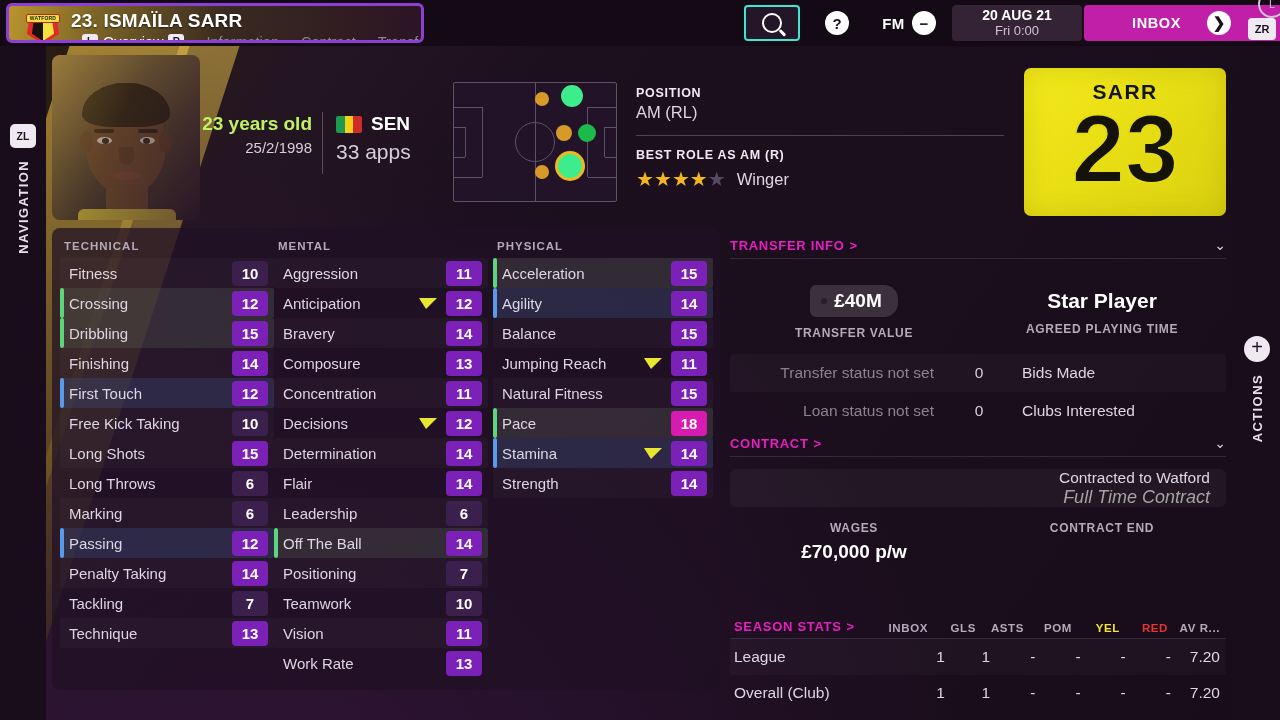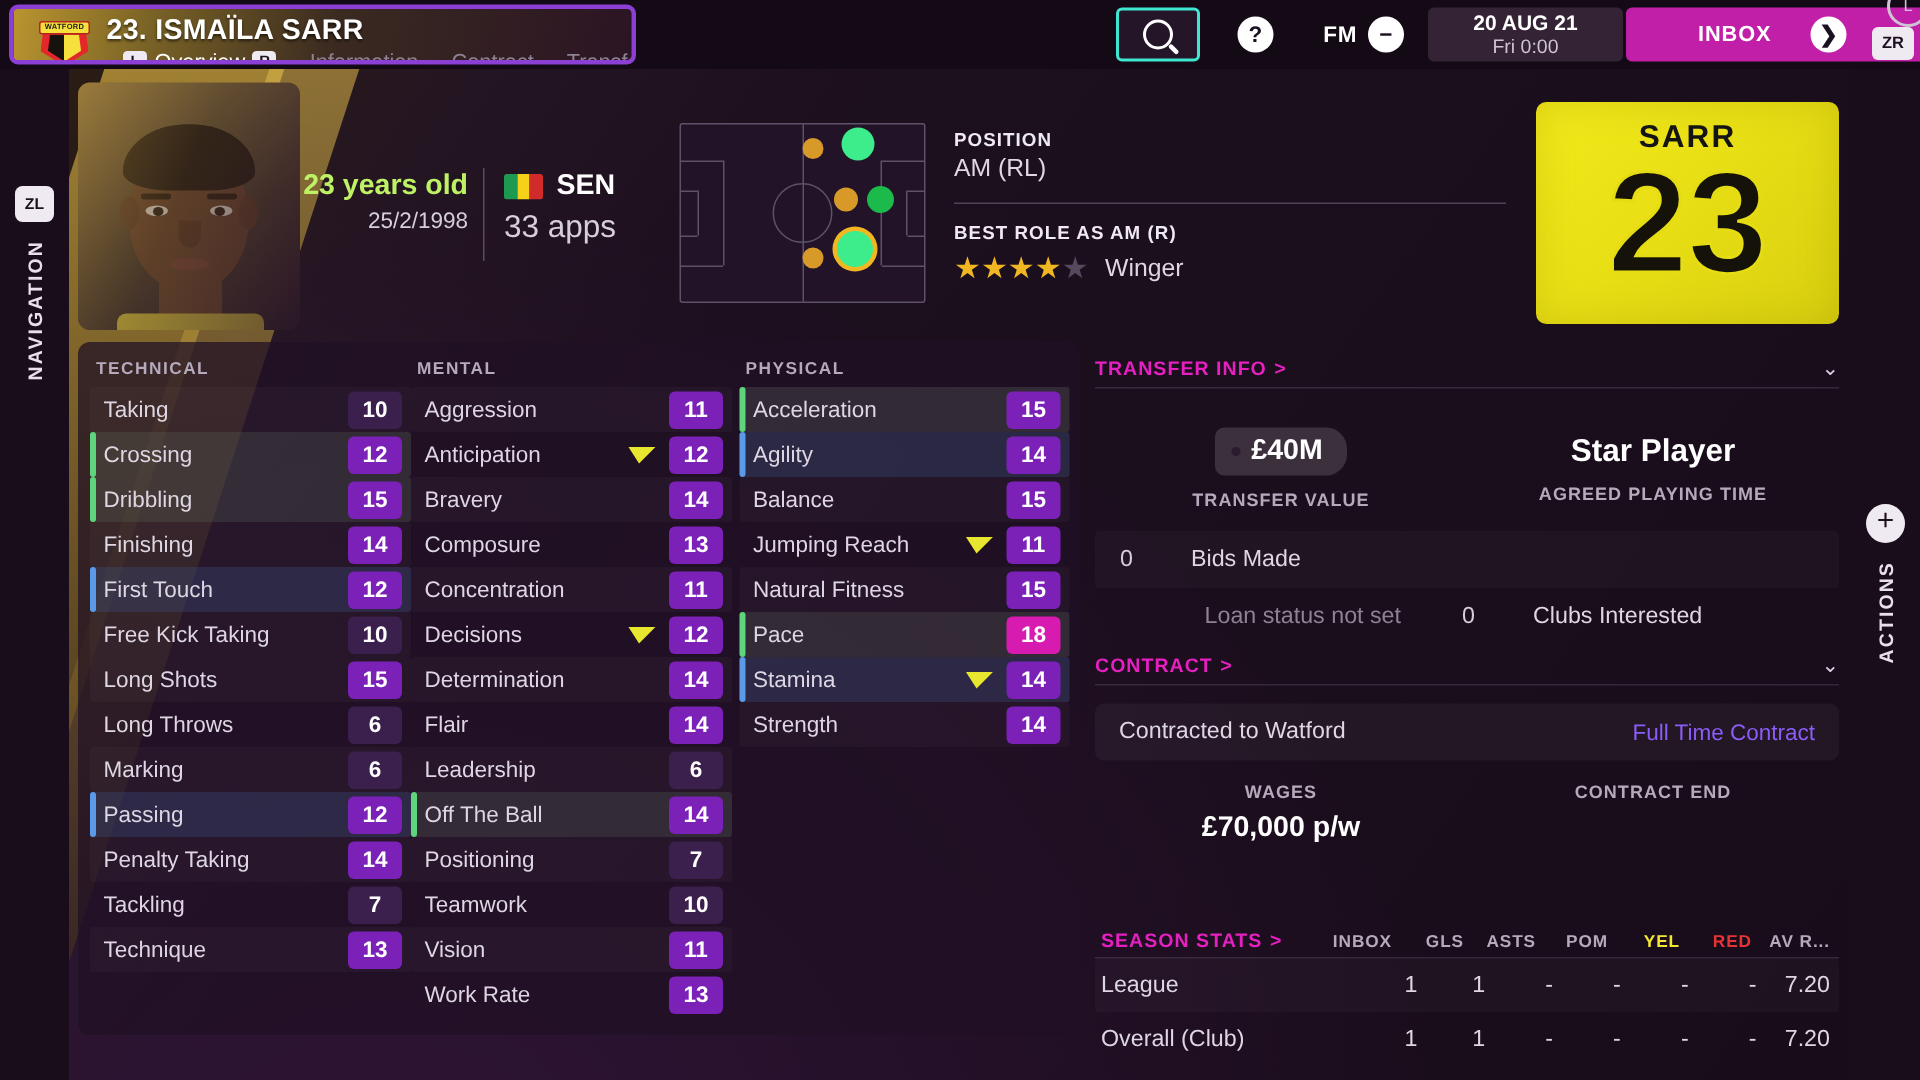--- a/index.html
+++ b/index.html
@@ -234,25 +234,25 @@
   .tv-big { font-size: 21px; font-weight: bold; color: #fff; }
   .tv-cap { font-size: 12px; font-weight: bold; letter-spacing: .7px; color: #b5a9bc; margin-top: 9px; }
 
   .kvrow { display: flex; align-items: center; height: 38px; }
   .kvrow.alt { background: rgba(255,255,255,.028); border-radius: 3px; }
   .kv-left { flex: 1; text-align: right; padding-right: 24px; font-size: 15.5px; color: #8d8193; }
   .kv-num { width: 42px; text-align: center; font-size: 15.5px; color: #d5cdda; }
   .kv-right { flex: 1; padding-left: 22px; font-size: 15.5px; color: #ded6e2; }
 
   .cbox {
-    display: flex; align-items: center; height: 38px; margin-top: 12px;
-    background: rgba(255,255,255,.045); border-radius: 6px; padding: 0 16px;
+    display: flex; align-items: flex-end; height: 38px; margin-top: 12px;
+    background: rgba(255,255,255,.045); border-radius: 6px; padding: 0 16px; flex-direction: column;
   }
   .cbox-l { font-size: 15.5px; color: #ded6e2; }
-  .cbox-r { margin-left: auto; font-size: 15px; color: #8b5cf6; }
+  .cbox-r { margin-left: auto; font-size: 18px; color: #a3a3a3; font-style: italic; }
   .wrow { display: flex; margin-top: 14px; }
   .wcell { flex: 1; text-align: center; }
   .wcap { font-size: 12px; font-weight: bold; letter-spacing: .7px; color: #b5a9bc; }
   .wval { font-size: 19px; font-weight: bold; color: #fff; margin-top: 6px; }
 
   
   .stats-head { display: flex; align-items: flex-end; height: 26px; }
   .st-th { font-size: 11.5px; font-weight: bold; letter-spacing: .6px; color: #b5a9bc; text-align: right; }
   .st-th.yel { color: #f2e633; } .st-th.red { color: #e53434; }
   .srow { display: flex; align-items: center; height: 36px; }
@@ -399,21 +399,21 @@
   <div class="shirt">
     <div class="shirt-name">SARR</div>
     <div class="shirt-num">23</div>
   </div>
 
   <div class="attr-panel">
     <div class="col col1">
       <div class="col-head">TECHNICAL</div>
       <div id="col-0">
           <div class="arow alt">
-            <span class="aname">Taking</span>
+            <span class="aname">Fitness</span>
             <span class="aval v-low">10</span>
           </div>
           <div class="arow hl-green">
             <span class="aname">Crossing</span>
             <span class="aval v-mid">12</span>
           </div>
           <div class="arow hl-green">
             <span class="aname">Dribbling</span>
             <span class="aval v-mid">15</span>
           </div>
@@ -579,20 +579,21 @@
         </span>
         <div class="tv-cap">TRANSFER VALUE</div>
       </div>
       <div class="tv-half">
         <div class="tv-big" style="padding-top:4px">Star Player</div>
         <div class="tv-cap">AGREED PLAYING TIME</div>
       </div>
     </div>
     <div id="transfer-rows" style="margin-top:14px">
         <div class="kvrow alt">
+          <span class="kv-left">Transfer status not set</span>
           <span class="kv-num">0</span>
           <span class="kv-right">Bids Made</span>
         </div>
         <div class="kvrow">
           <span class="kv-left">Loan status not set</span>
           <span class="kv-num">0</span>
           <span class="kv-right">Clubs Interested</span>
         </div>
       </div>
   </div>

